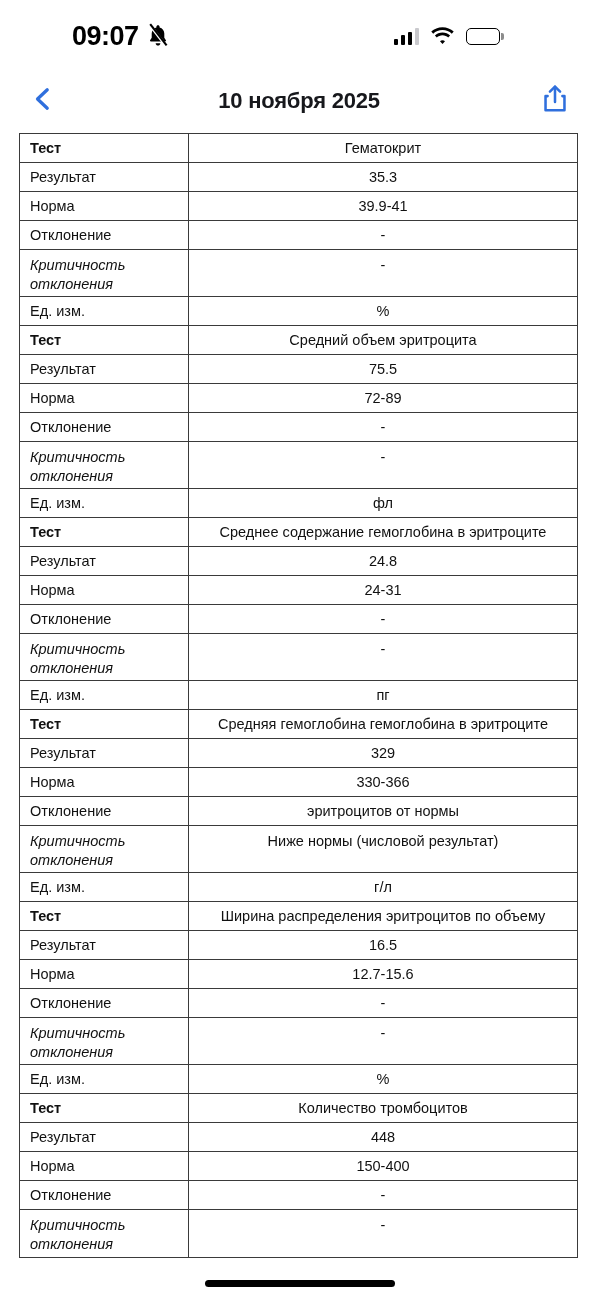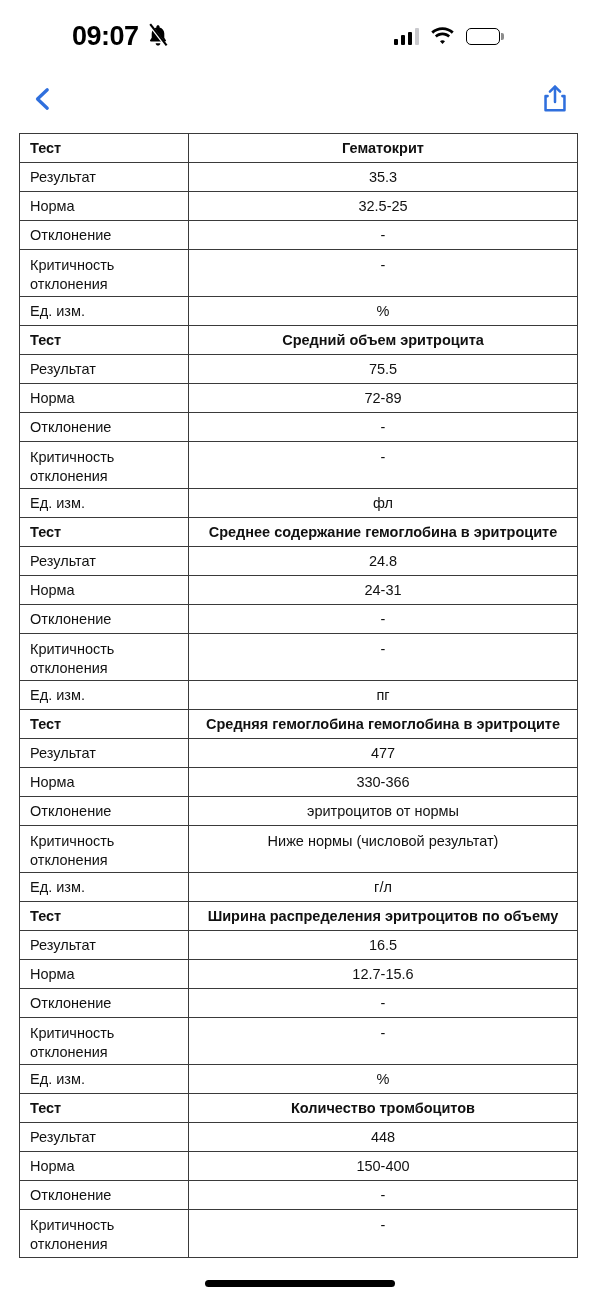--- a/index.html
+++ b/index.html
@@ -69,26 +69,26 @@
   .result-table td {
     border:1px solid #3a3a3a;
     vertical-align:middle;
     padding:0 10px;
     font-size:14.5px;
     color:#111;
     height:29px;
     line-height:1.28;
   }
   .result-table tr.row-two-line td { height:44px; padding-top:3px; padding-bottom:3px; }
-  .result-table tr.row-two-line td.c-label { vertical-align:top; padding-top:6px; }
+  .result-table tr.row-two-line td.c-label { vertical-align:top; padding-top:6px;font-style:italic; }
   .result-table tr.row-two-line td.c-value { vertical-align:top; padding-top:6px; }
   .c-label { width:169px; text-align:left; }
   .c-value { text-align:center; }
   tr.row-test td { font-weight:700; }
-  tr.row-test td.c-value { font-weight:700; }
+  tr.row-test td.c-value { font-weight:400; }
   .two-line-label { display:block; }
 
   
   .home-indicator {
     position:absolute; bottom:16px; left:50%; transform:translateX(-50%);
     width:190px; height:7px; background:#000; border-radius:4px;
   }
 </style>
 </head>
 <body>
@@ -129,20 +129,21 @@
   </div>
 
   <div class="nav-bar">
     <div class="nav-back">
       <span>
         <svg viewBox="0 0 24 24" width="30" height="30">
           <path d="M15.4 4.6L7.6 12l7.8 7.4" fill="none" stroke="#2f6fdd" stroke-width="2.6" stroke-linecap="round" stroke-linejoin="round"></path>
         </svg>
       </span>
     </div>
+    <div class="nav-title">10 ноября 2025</div>
     <div class="nav-share">
       <span>
         <svg viewBox="0 0 24 26" width="28" height="30">
           <path d="M12 2.5v13" fill="none" stroke="#2f6fdd" stroke-width="2.2" stroke-linecap="round"></path>
           <path d="M7.6 6.6L12 2.2l4.4 4.4" fill="none" stroke="#2f6fdd" stroke-width="2.2" stroke-linecap="round" stroke-linejoin="round"></path>
           <path d="M5.6 10.5H3.8v12.2h16.4V10.5h-1.8" fill="none" stroke="#2f6fdd" stroke-width="2.2" stroke-linecap="round" stroke-linejoin="round"></path>
         </svg>
       </span>
     </div>
   </div>
@@ -154,21 +155,21 @@
         <tr class="row-test">
           <td class="c-label">Тест</td>
           <td class="c-value">Гематокрит</td>
         </tr>
         <tr>
           <td class="c-label">Результат</td>
           <td class="c-value">35.3</td>
         </tr>
         <tr>
           <td class="c-label">Норма</td>
-          <td class="c-value">32.5-25</td>
+          <td class="c-value">39.9-41</td>
         </tr>
         <tr>
           <td class="c-label">Отклонение</td>
           <td class="c-value">-</td>
         </tr>
         <tr class="row-two-line">
           <td class="c-label">
             <span class="two-line-label">Критичность</span>
             <span class="two-line-label">отклонения</span>
           </td>
@@ -234,21 +235,21 @@
           <td class="c-label">Ед. изм.</td>
           <td class="c-value">пг</td>
         </tr>
 
         <tr class="row-test">
           <td class="c-label">Тест</td>
           <td class="c-value">Средняя гемоглобина гемоглобина в эритроците</td>
         </tr>
         <tr>
           <td class="c-label">Результат</td>
-          <td class="c-value">477</td>
+          <td class="c-value">329</td>
         </tr>
         <tr>
           <td class="c-label">Норма</td>
           <td class="c-value">330-366</td>
         </tr>
         <tr>
           <td class="c-label">Отклонение</td>
           <td class="c-value">эритроцитов от нормы</td>
         </tr>
         <tr class="row-two-line">

